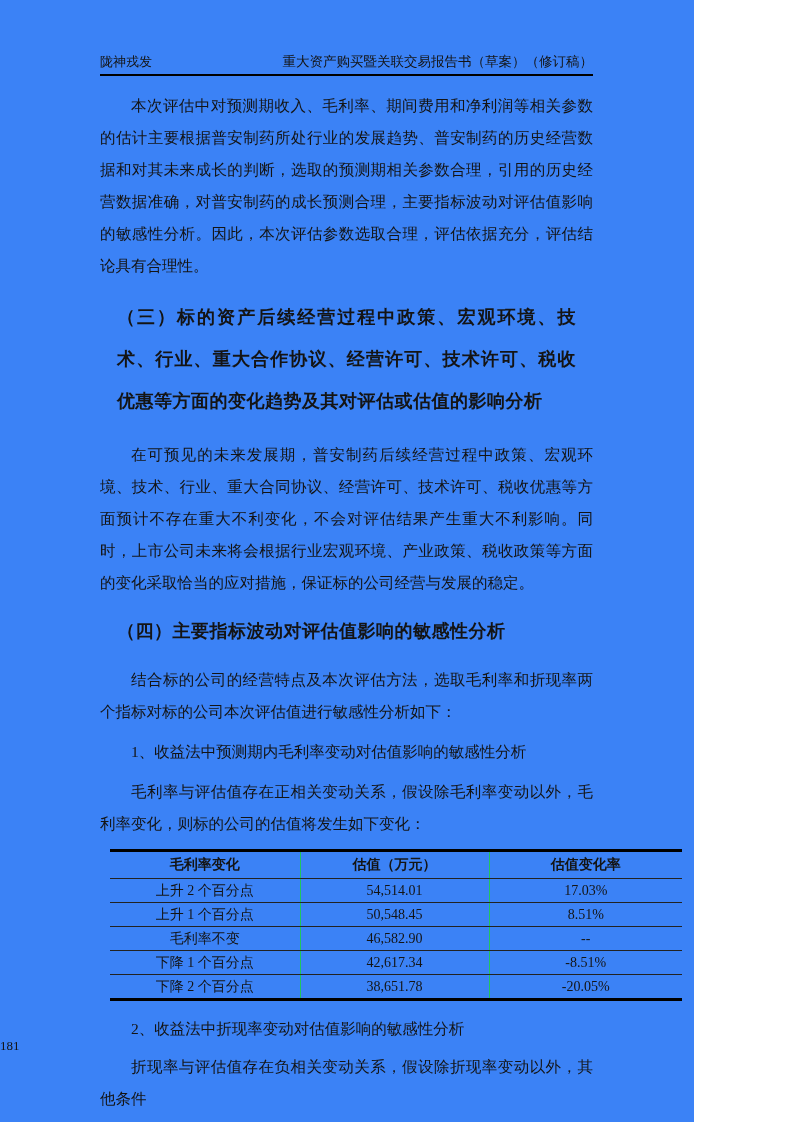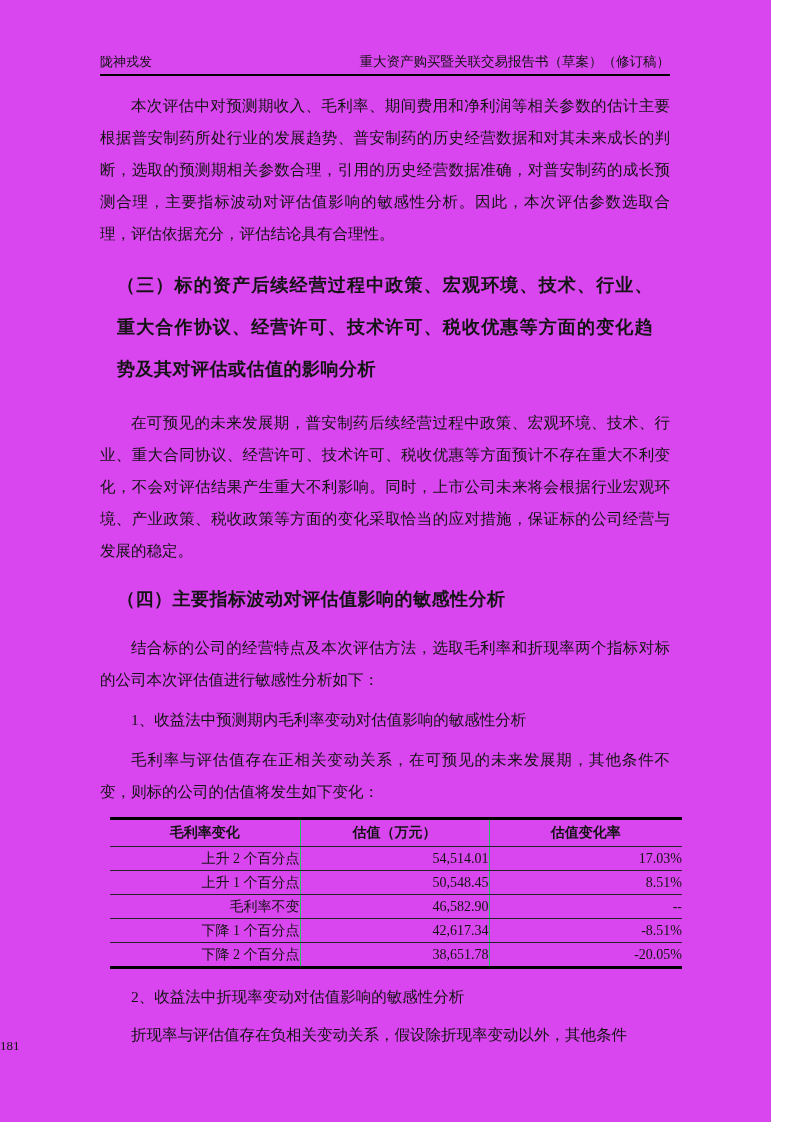--- a/index.html
+++ b/index.html
@@ -1,17 +1,17 @@
 <!DOCTYPE html>
 <html lang="zh"><head>
 <meta charset="utf-8">
 <style>
   html,body{margin:0;padding:0;background:#ffffff;}
   .page{
-    width:771px;height:1122px;background:#d946ef;position:relative;
+    width:694px;height:1122px;background:#3b82f6;position:relative;
     box-sizing:border-box;padding:54px 101px 0 100px;
     font-family:"Liberation Serif","DejaVu Serif",serif;color:#141414;
     overflow:hidden;
   }
   .doc-header{
     display:flex;justify-content:space-between;align-items:flex-end;
     border-bottom:2px solid #000;padding-bottom:4px;
     font-size:13px;line-height:16px;white-space:nowrap;
   }
   .doc-header .right{font-size:13.5px;}
@@ -40,21 +40,21 @@
     font-size:14px;
   }
   table.sens col.c1{width:190px;}
   table.sens col.c2{width:189px;}
   table.sens col.c3{width:193px;}
   table.sens th{
     font-weight:700;height:26px;padding:0;text-align:center;
     border-bottom:1px solid #222;
   }
   table.sens td{
-    height:23px;padding:0;text-align:right;
+    height:23px;padding:0;text-align:center;
     border-bottom:1px solid #222;
   }
   table.sens tr:last-child td{border-bottom:none;}
   table.sens th.v,table.sens td.v{border-right:1px solid #22c55e;}
   .page-number{
     position:absolute;left:0;right:0;top:1038px;
     font-size:13px;color:#141414;
   }
 </style>
 </head>
@@ -72,21 +72,21 @@
   <h2 class="sec-heading h3">（三）标的资产后续经营过程中政策、宏观环境、技术、行业、重大合作协议、经营许可、技术许可、税收优惠等方面的变化趋势及其对评估或估值的影响分析</h2>
 
   <p class="body-text p2">在可预见的未来发展期，普安制药后续经营过程中政策、宏观环境、技术、行业、重大合同协议、经营许可、技术许可、税收优惠等方面预计不存在重大不利变化，不会对评估结果产生重大不利影响。同时，上市公司未来将会根据行业宏观环境、产业政策、税收政策等方面的变化采取恰当的应对措施，保证标的公司经营与发展的稳定。</p>
 
   <h2 class="sec-heading h4">（四）主要指标波动对评估值影响的敏感性分析</h2>
 
   <p class="body-text p3">结合标的公司的经营特点及本次评估方法，选取毛利率和折现率两个指标对标的公司本次评估值进行敏感性分析如下：</p>
 
   <p class="body-text item-line">1、收益法中预测期内毛利率变动对估值影响的敏感性分析</p>
 
-  <p class="body-text p5">毛利率与评估值存在正相关变动关系，在可预见的未来发展期，其他条件不变，则标的公司的估值将发生如下变化：</p>
+  <p class="body-text p5">毛利率与评估值存在正相关变动关系，假设除毛利率变动以外，毛利率变化，则标的公司的估值将发生如下变化：</p>
 
   <table class="sens">
     <colgroup>
         <col class="c1">
         <col class="c2">
         <col class="c3">
       </colgroup>
     <thead>
       <tr>
         <th class="v">毛利率变化</th>

